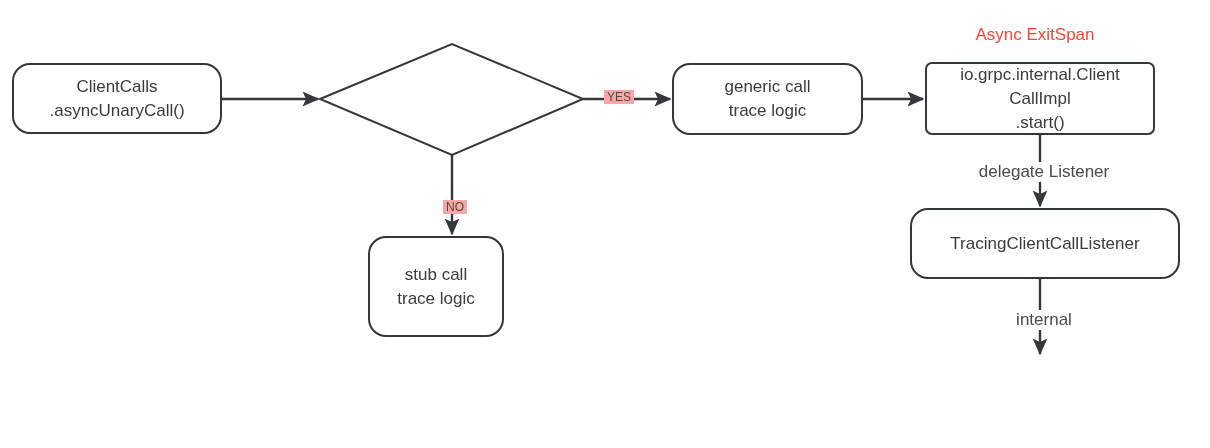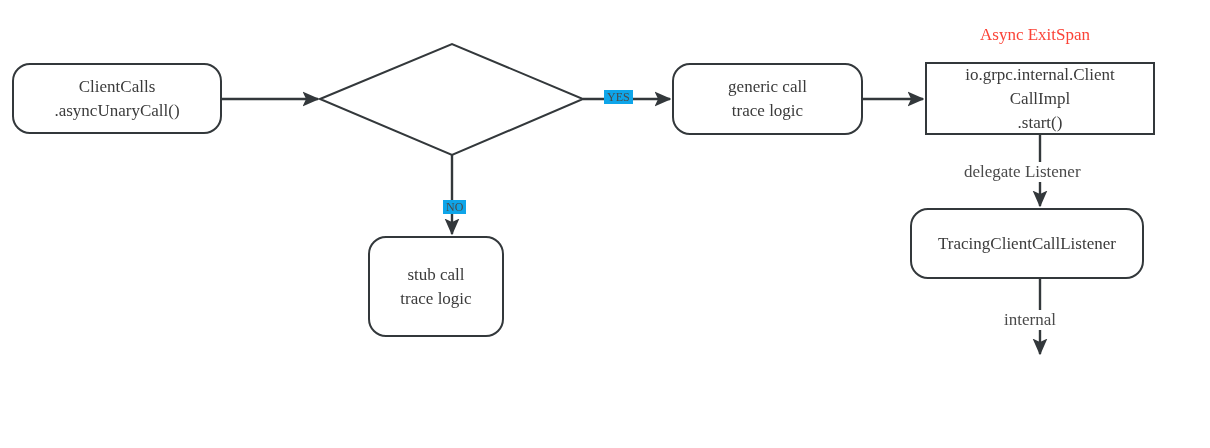--- a/index.html
+++ b/index.html
@@ -5,21 +5,21 @@
   html, body {
     margin: 0;
     padding: 0;
     background: #ffffff;
   }
   #canvas {
     position: relative;
     width: 1210px;
     height: 448px;
     background: #ffffff;
-    font-family: Liberation Serif, serif;
+    font-family: Liberation Sans, sans-serif;
     overflow: hidden;
   }
   #edges {
     position: absolute;
     left: 0;
     top: 0;
     width: 1210px;
     height: 448px;
     pointer-events: none;
   }
@@ -35,41 +35,42 @@
     line-height: 24px;
     white-space: pre-line;
     background: #ffffff;
   }
   .box {
     border: 2px solid #33383b;
     border-radius: 18px;
   }
   .box-sharp {
     border: 2px solid #33383b;
-    border-radius: 0;
+    border-radius: 7px;
   }
   .diamond-node {
     background: transparent;
     z-index: 2;
   }
   .edge-label {
     position: absolute;
     color: #4a4a4a;
     font-size: 17px;
     line-height: 20px;
     background: #ffffff;
     padding: 0 4px;
     white-space: nowrap;
+    text-align: center;
   }
   .edge-label-small {
     position: absolute;
     color: #4a4a4a;
     font-size: 12px;
     line-height: 14px;
-    background: #0ea5e9;
+    background: #fca5a5;
     padding: 0 3px;
     white-space: nowrap;
     text-align: center;
   }
   .annotation {
     position: absolute;
     font-size: 17px;
     line-height: 20px;
     white-space: nowrap;
     text-align: center;
@@ -111,21 +112,21 @@
   <div class="node box" style="left:368px; top:236px; width:136px; height:101px;">stub call
 trace logic</div>
 
   <div class="node box" style="left:672px; top:63px; width:191px; height:72px;">generic call
 trace logic</div>
 
   <div class="node box-sharp" style="left:925px; top:62px; width:230px; height:73px;">io.grpc.internal.Client
 CallImpl
 .start()</div>
 
-  <div class="node box" style="left:910px; top:208px; width:234px; height:71px;">TracingClientCallListener</div>
+  <div class="node box" style="left:910px; top:208px; width:270px; height:71px;">TracingClientCallListener</div>
 
 
   <div class="edge-label-small" style="left:604px; top:90px;">YES</div>
 
   <div class="edge-label-small" style="left:443px; top:200px;">NO</div>
 
   <div class="edge-label" style="left:960px; top:162px; width:160px;">delegate Listener</div>
 
   <div class="edge-label" style="left:1000px; top:310px; width:80px;">internal</div>
 

